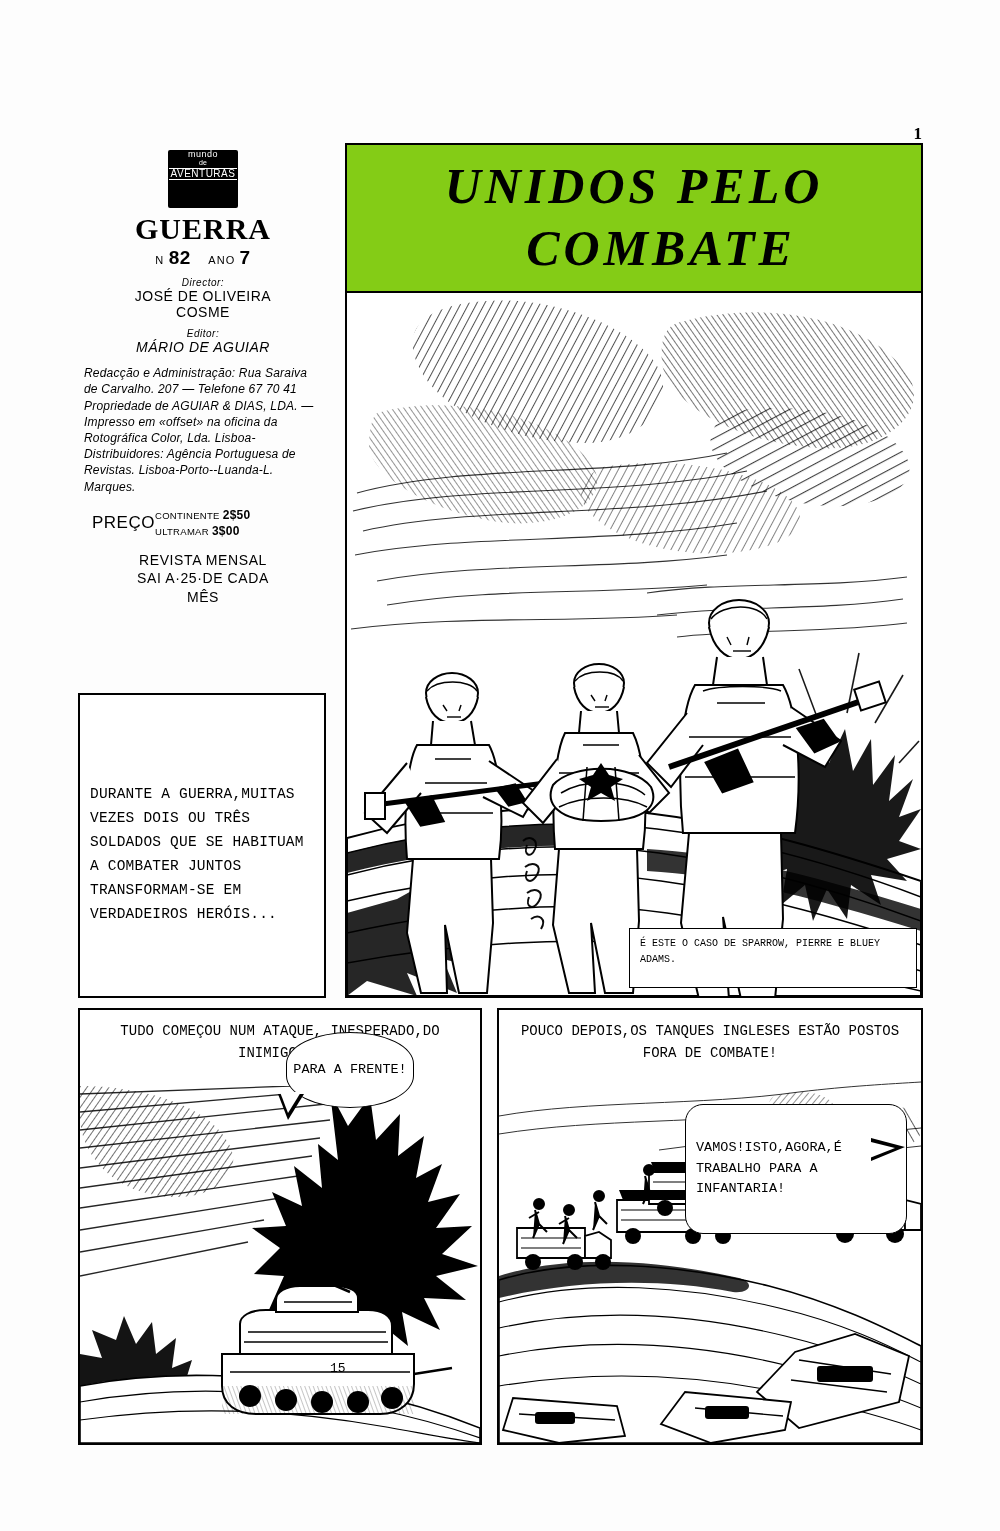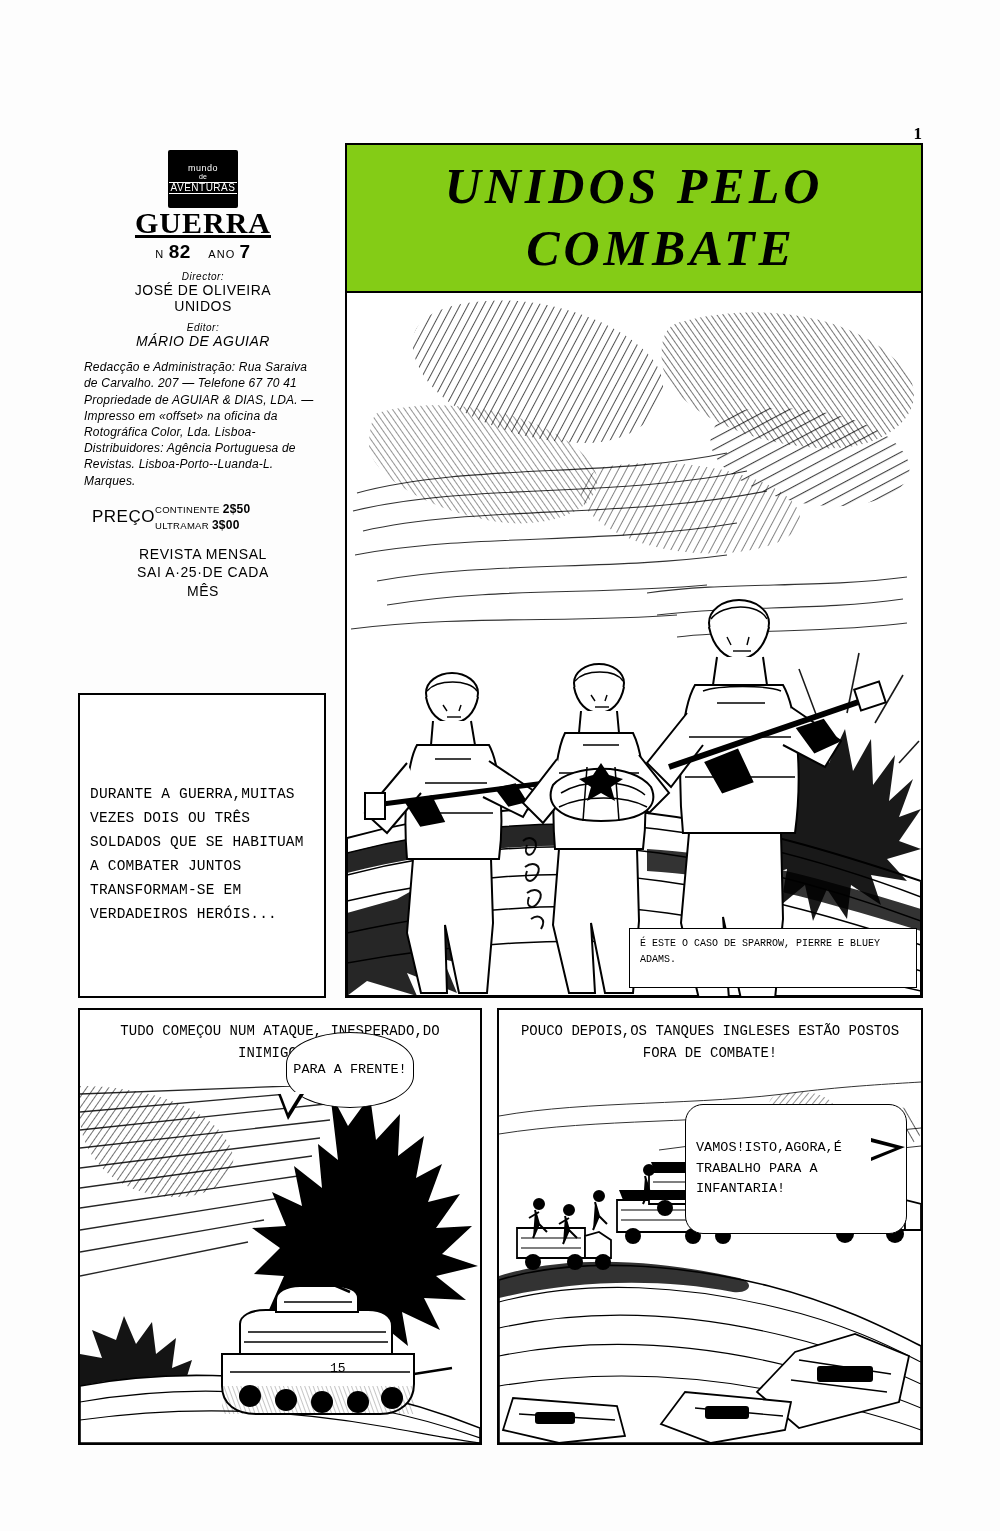--- a/index.html
+++ b/index.html
@@ -49,42 +49,40 @@
     margin: 0 auto;
     position: relative;
     border-radius: 2px;
   }
   .logo-inner {
     position: absolute;
     left: 0; top: 0; right: 0; bottom: 0;
     display: flex;
     flex-direction: column;
     align-items: center;
-    justify-content: center;
     color: #fff;
     line-height: 1.05;
   }
   .logo-line1 { font-size: 9px; letter-spacing: .5px; }
   .logo-line2 { font-size: 7px; }
   .logo-line3 {
     font-size: 10px;
     letter-spacing: .5px;
     border-top: 1px solid #fff;
     border-bottom: 1px solid #fff;
     padding: 0 2px;
     margin-top: 1px;
   }
   .title-guerra {
     font-family: "Liberation Serif", serif;
     font-weight: bold;
     font-size: 30px;
     letter-spacing: 1px;
-    margin-top: 0;
+    margin-top: 6px;
     line-height: 1;
-    text-decoration: underline;
   }
   .issue-line {
     margin-top: 3px;
     font-family: "Liberation Sans", sans-serif;
     font-size: 14px;
     letter-spacing: .5px;
   }
   .issue-line .num { font-size: 19px; font-weight: bold; }
   .issue-line .small { font-size: 11px; letter-spacing: 1px; }
   .issue-line .ano { font-size: 19px; font-weight: bold; }
@@ -370,21 +368,21 @@
     <div class="issue-line">
       <span class="small">N</span>
       <span class="num">82</span>
       &nbsp;&nbsp;
       <span class="small">ANO</span>
       <span class="ano">7</span>
     </div>
 
     <div class="credit-label">Director:</div>
     <div class="credit-name">JOSÉ DE OLIVEIRA</div>
-    <div class="credit-name">UNIDOS</div>
+    <div class="credit-name">COSME</div>
 
     <div class="credit-label">Editor:</div>
     <div class="credit-name italic">MÁRIO DE AGUIAR</div>
 
     <div class="colophon">Redacção e Administração: Rua Saraiva de Carvalho. 207 — Telefone 67 70 41 Propriedade de AGUIAR &amp; DIAS, LDA. — Impresso em «offset» na oficina da Rotográfica Color, Lda. Lisboa-Distribuidores: Agência Portuguesa de Revistas. Lisboa-Porto--Luanda-L. Marques.</div>
 
     <div class="price-block">
       <span class="price-word">PREÇO</span>
       <span class="price-rows">
         <div>

